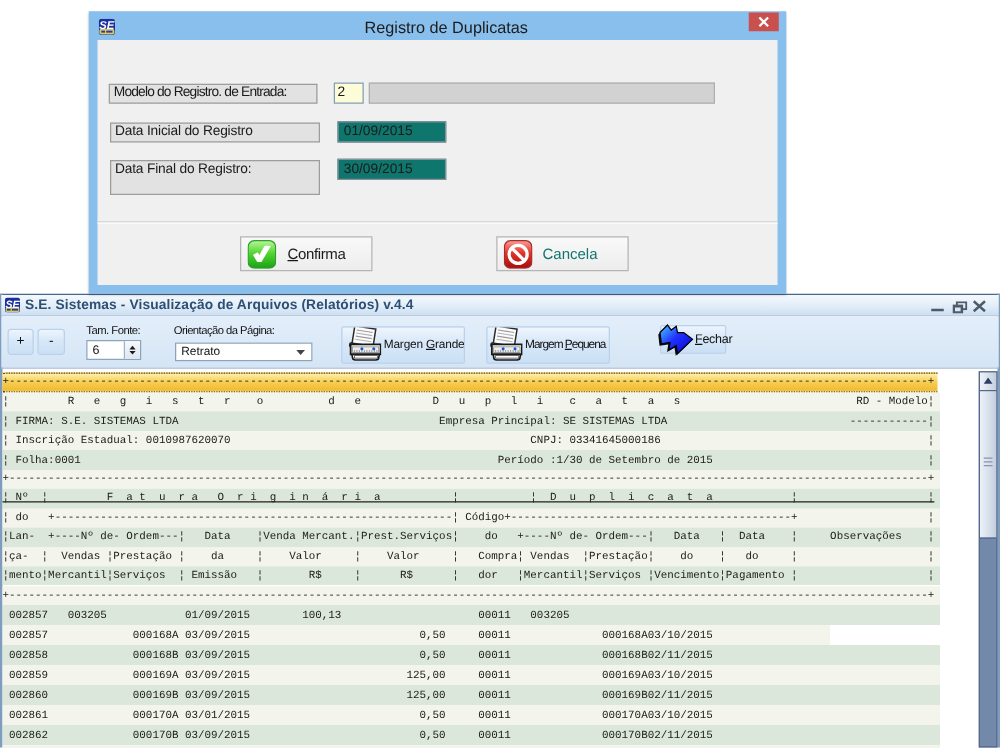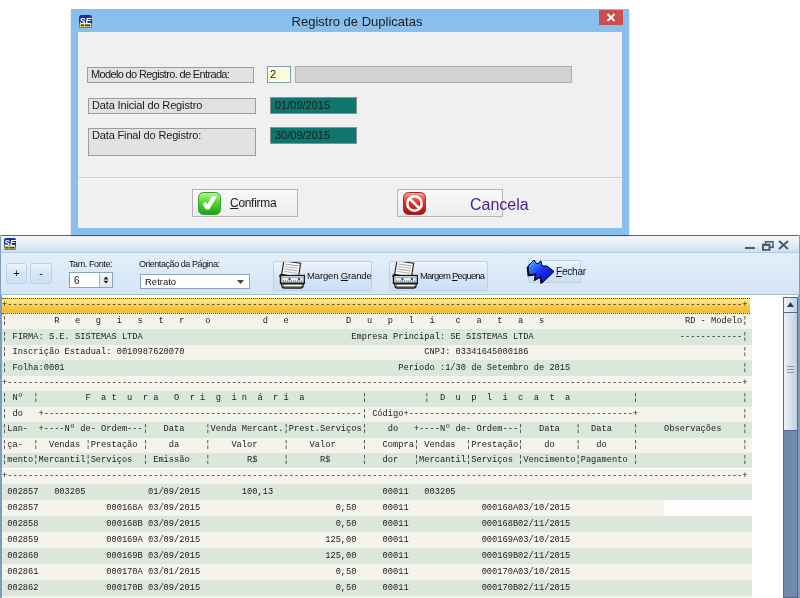--- a/index.html
+++ b/index.html
@@ -25,20 +25,22 @@
  <div class="abs" style="left:1px;top:1px;width:798px;height:17px;
   background:linear-gradient(#f5f9fd,#e2edf8 55%,#cddff1);border-bottom:1px solid #b9cde2;box-sizing:border-box;"></div>
 
  <svg class="abs" style="left:4px;top:3px;" width="12" height="12" viewBox="0 0 12 12">
    <rect x="0" y="0" width="12" height="12" rx="2" fill="#1c2f9e"></rect>
    <rect x="0.5" y="7.5" width="11" height="4" rx="1.2" fill="#d9c95f"></rect>
    <rect x="1.5" y="9" width="3" height="1.5" fill="#2a3aaa"></rect>
    <rect x="5.5" y="9" width="5" height="1.5" fill="#2a3aaa"></rect>
    <text x="6" y="8" font-size="8.5" font-weight="bold" font-style="italic" fill="#ffffff" text-anchor="middle" font-family="Liberation Sans">SE</text>
  </svg>
+ <div class="abs" style="left:20px;top:3px;font-size:11px;font-weight:bold;letter-spacing:0.1px;color:#2d4f74;">
+   S.E. Sistemas - Visualização de Arquivos (Relatórios) v.4.4</div>
 
  <div class="abs" style="left:745px;top:12px;width:10px;height:2px;background:#4d5a6b;"></div>
  <svg class="abs" style="left:762px;top:6px;" width="12" height="10" viewBox="0 0 12 10">
    <rect x="3.5" y="0.8" width="7.5" height="5.5" fill="none" stroke="#4d5a6b" stroke-width="1.5"></rect>
    <rect x="0.5" y="3.2" width="7.5" height="6" fill="#4d5a6b" stroke="#4d5a6b" stroke-width="1"></rect>
    <rect x="2" y="5" width="4.5" height="3" fill="#dce6f0"></rect>
  </svg>
  <svg class="abs" style="left:778px;top:5px;" width="11" height="10" viewBox="0 0 11 10">
    <path d="M1 1 L10 9 M10 1 L1 9" stroke="#4d5a6b" stroke-width="1.9"></path>
  </svg>
@@ -186,21 +188,21 @@
 <div style="position:absolute;left:2px;top:344.9px;width:750px;height:15.45px;background:#f3f4ec;">
     <span class="rpt" style="top:3.2px;">¦ Inscrição Estadual: 0010987620070                                              CNPJ: 03341645000186                                         ¦</span>
   </div>
 <div style="position:absolute;left:2px;top:360.34999999999997px;width:750px;height:15.45px;background:#dce7db;">
     <span class="rpt" style="top:3.2px;">¦ Folha:0001                                                                Período :1/30 de Setembro de 2015                                 ¦</span>
   </div>
 <div style="position:absolute;left:2px;top:375.79999999999995px;width:750px;height:15.45px;background:#f3f4ec;">
     <span class="rpt" style="top:3.2px;">+---------------------------------------------------------------------------------------------------------------------------------------------+</span>
   </div>
 <div style="position:absolute;left:2px;top:391.24999999999994px;width:750px;height:15.45px;background:#dce7db;">
-    <span class="rpt" style="top:3.2px;">¦ Nº  ¦         F  a t  u  r a   O  r i  g  i n  á  r i  a           ¦           ¦  D  u  p  l  i  c  a  t  a            ¦                    ¦</span>
+    <span class="rpt" style="top:3.2px;text-decoration:underline;">¦ Nº  ¦         F  a t  u  r a   O  r i  g  i n  á  r i  a           ¦           ¦  D  u  p  l  i  c  a  t  a            ¦                    ¦</span>
   </div>
 <div style="position:absolute;left:2px;top:406.69999999999993px;width:750px;height:15.45px;background:#f3f4ec;">
     <span class="rpt" style="top:3.2px;">¦ do   +-------------------------------------------------------------¦ Código+-------------------------------------------+                    ¦</span>
   </div>
 <div style="position:absolute;left:2px;top:422.1499999999999px;width:750px;height:15.45px;background:#dce7db;">
     <span class="rpt" style="top:3.2px;">¦Lan-  +----Nº de- Ordem---¦   Data    ¦Venda Mercant.¦Prest.Serviços¦    do   +----Nº de- Ordem---¦   Data   ¦  Data    ¦     Observações    ¦</span>
   </div>
 <div style="position:absolute;left:2px;top:437.5999999999999px;width:750px;height:15.45px;background:#f3f4ec;">
     <span class="rpt" style="top:3.2px;">¦ça-  ¦  Vendas ¦Prestação ¦    da     ¦    Valor     ¦    Valor     ¦   Compra¦ Vendas  ¦Prestação¦    do    ¦   do     ¦                    ¦</span>
   </div>
@@ -310,14 +312,14 @@
       <linearGradient id="rgrad" x1="0" y1="0" x2="0" y2="1">
   <stop offset="0" stop-color="#ff9d94"></stop>
         <stop offset="0.45" stop-color="#e33328"></stop>
   <stop offset="1" stop-color="#a80d0d"></stop>
       </linearGradient>
     </defs>
  <rect x="0.5" y="0.5" width="22" height="22" rx="5" fill="url(#rgrad)" stroke="#9e2f2f"></rect>
  <circle cx="11.5" cy="11.5" r="7.2" fill="none" stroke="#fff" stroke-width="2.6"></circle>
  <path d="M6.7 6.7 L16.3 16.3" stroke="#fff" stroke-width="2.6"></path>
 </svg>
-<div class="abs" style="left:434px;top:196px;font-size:16px;color:#4c1d95;margin-left:36px;">Cancela</div>
+<div class="abs" style="left:434px;top:196px;font-size:12px;color:#0f766e;">Cancela</div>
 
 
 </body></html>

